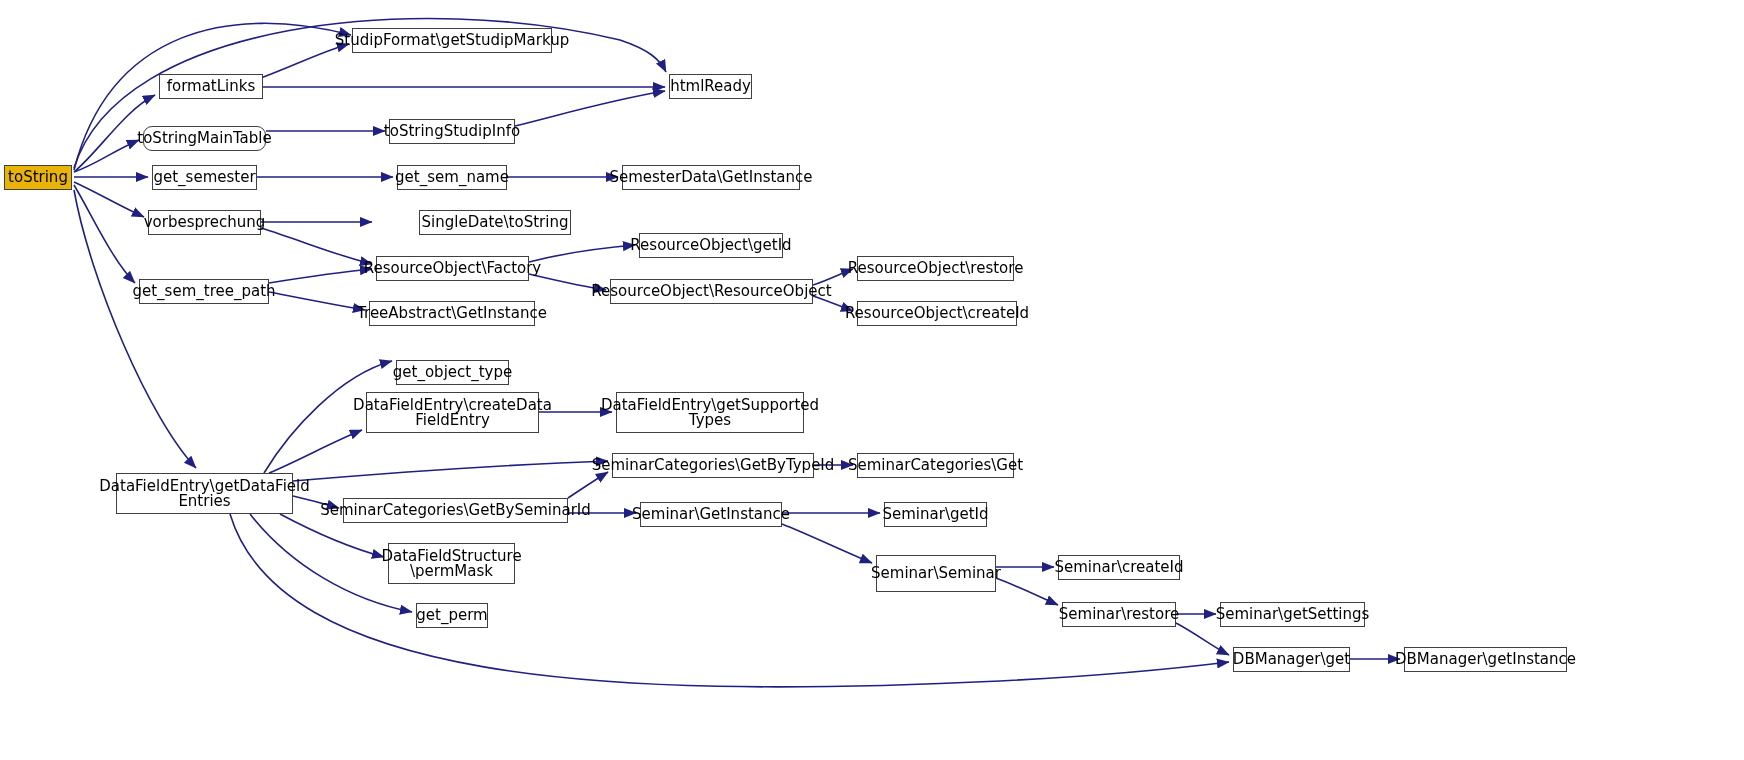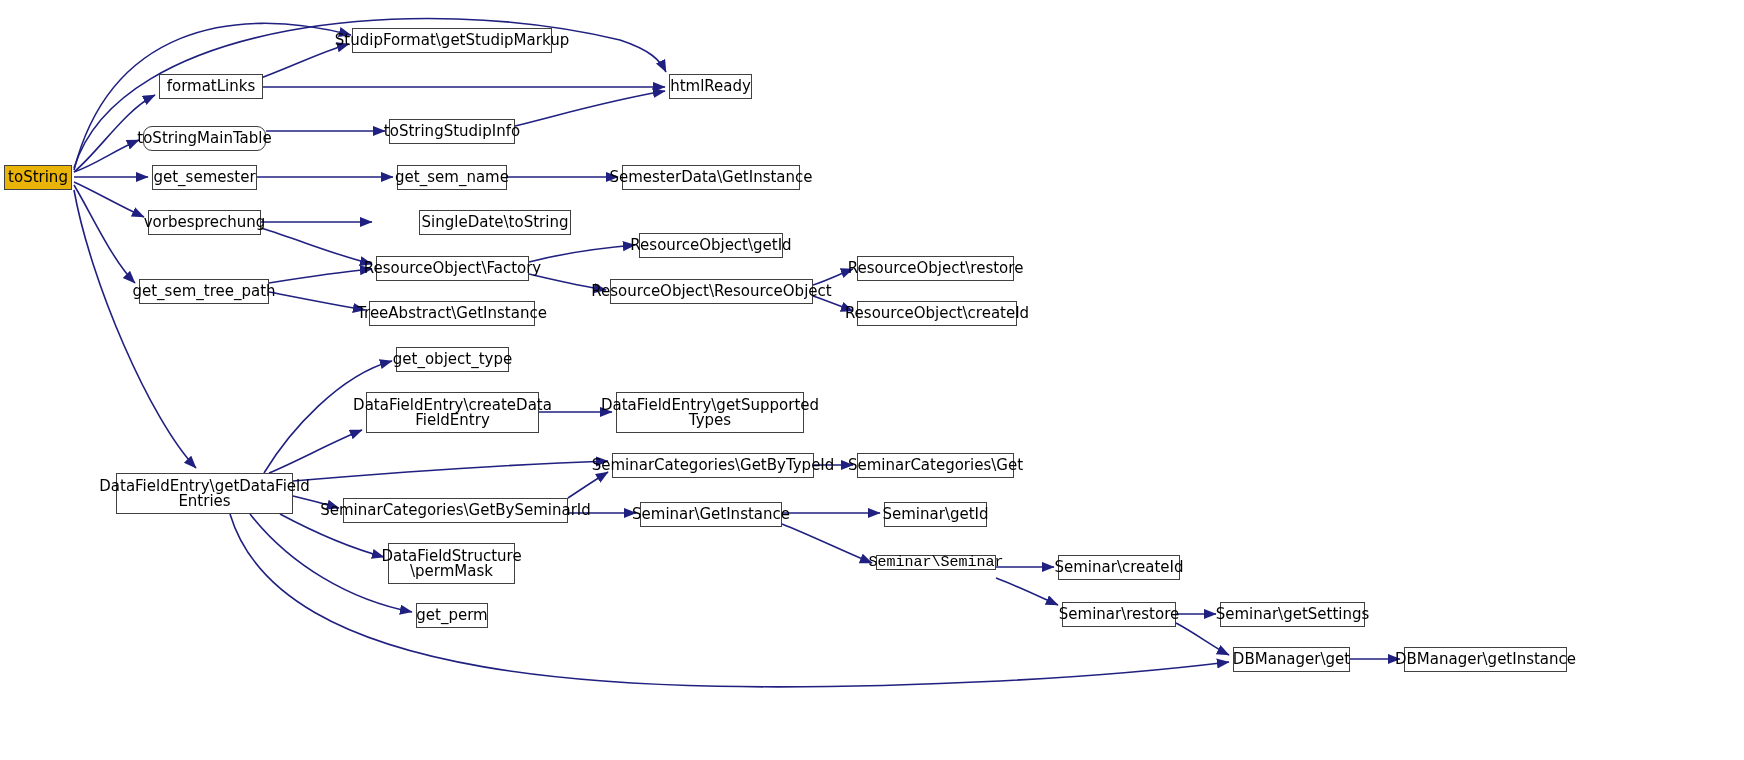--- a/index.html
+++ b/index.html
@@ -109,35 +109,35 @@
       <div class="node" style="left: 622px; top: 165px; width: 178px; height: 25px;">SemesterData\GetInstance</div>
       <div class="node" style="left: 148px; top: 210px; width: 113px; height: 25px;">vorbesprechung</div>
       <div class="node" style="left: 376px; top: 210px; width: 152px; height: 25px; margin-left: 43px;">SingleDate\toString</div>
       <div class="node" style="left: 376px; top: 256px; width: 153px; height: 25px;">ResourceObject\Factory</div>
       <div class="node" style="left: 639px; top: 233px; width: 144px; height: 25px;">ResourceObject\getId</div>
       <div class="node" style="left: 610px; top: 279px; width: 203px; height: 25px;">ResourceObject\ResourceObject</div>
       <div class="node" style="left: 857px; top: 256px; width: 157px; height: 25px;">ResourceObject\restore</div>
       <div class="node" style="left: 857px; top: 301px; width: 160px; height: 25px;">ResourceObject\createId</div>
       <div class="node" style="left: 139px; top: 279px; width: 130px; height: 25px;">get_sem_tree_path</div>
       <div class="node" style="left: 369px; top: 301px; width: 166px; height: 25px; text-align: right;">TreeAbstract\GetInstance</div>
-      <div class="node" style="left: 396px; top: 347px; width: 113px; height: 25px;">get_object_type</div>
+      <div class="node" style="left: 396px; top: 360px; width: 113px; height: 25px;">get_object_type</div>
       <div class="node" style="left: 366px; top: 392px; width: 173px; height: 41px;">DataFieldEntry\createData
 FieldEntry</div>
       <div class="node" style="left: 616px; top: 392px; width: 188px; height: 41px;">DataFieldEntry\getSupported
 Types</div>
       <div class="node" style="left: 116px; top: 473px; width: 177px; height: 41px;">DataFieldEntry\getDataField
 Entries</div>
       <div class="node" style="left: 612px; top: 453px; width: 202px; height: 25px;">SeminarCategories\GetByTypeId</div>
       <div class="node" style="left: 857px; top: 453px; width: 157px; height: 25px;">SeminarCategories\Get</div>
       <div class="node" style="left: 343px; top: 498px; width: 225px; height: 25px;">SeminarCategories\GetBySeminarId</div>
       <div class="node" style="left: 640px; top: 502px; width: 142px; height: 25px;">Seminar\GetInstance</div>
       <div class="node" style="left: 884px; top: 502px; width: 103px; height: 25px;">Seminar\getId</div>
       <div class="node" style="left: 388px; top: 543px; width: 127px; height: 41px;">DataFieldStructure
 \permMask</div>
-      <div class="node" style="left: 876px; top: 555px; width: 120px; height: 15px; font-family: Liberation Mono, monospace;">Seminar\Seminar</div>
+      <div class="node" style="left: 876px; top: 555px; width: 120px; height: 37px;">Seminar\Seminar</div>
       <div class="node" style="left: 1058px; top: 555px; width: 122px; height: 25px;">Seminar\createId</div>
       <div class="node" style="left: 416px; top: 603px; width: 72px; height: 25px;">get_perm</div>
       <div class="node" style="left: 1062px; top: 602px; width: 114px; height: 25px;">Seminar\restore</div>
       <div class="node" style="left: 1220px; top: 602px; width: 145px; height: 25px;">Seminar\getSettings</div>
       <div class="node" style="left: 1233px; top: 647px; width: 117px; height: 25px;">DBManager\get</div>
       <div class="node" style="left: 1404px; top: 647px; width: 163px; height: 25px;">DBManager\getInstance</div>
     </div>
 </div>
 
 </body></html>

